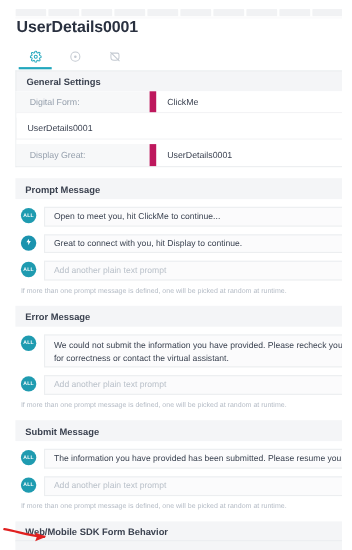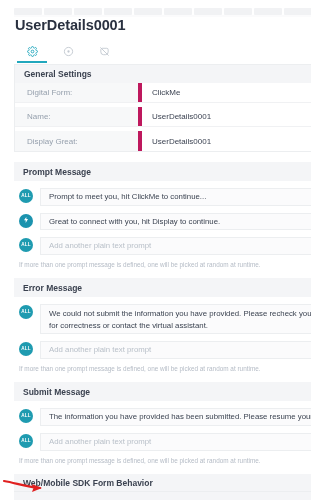--- a/index.html
+++ b/index.html
@@ -48,21 +48,21 @@
     border:1px solid #eceef0; border-bottom:none;
   }
   .sec-head.plain { border:none; }
 
   
   .gs { border:1px solid #eceef0; border-top:none; background:#fff; }
   .gs-row { display:flex; height:20px; align-items:stretch; border-bottom:1px solid #f0f1f3; }
   .gs-row:last-child { border-bottom:none; }
   .gs-label {
     flex:0 0 127px; background:#f7f8f9; display:flex; align-items:center;
-    padding-left:12px; font-size:8px; color:#96a0ad; border-right:4px solid #be185d;
+    padding-left:12px; font-size:8px; color:#96a0ad; border-right:6px solid #be185d;
   }
   .gs-val { flex:1; display:flex; align-items:center; padding-left:10px; font-size:8px; color:#3c4352; }
   .gs-gap { height:4px; background:#fff; }
 
   .block { margin-top:10px; }
 
   
   .rows { padding:7px 0 0 0; }
   .row { display:flex; align-items:flex-start; margin-bottom:7px; padding-left:5px; }
   .badge {
@@ -156,40 +156,39 @@
 
     <div>
       <div class="sec-head">General Settings</div>
       <div class="gs">
         <div class="gs-row">
           <div class="gs-label">Digital Form:</div>
           <div class="gs-val">ClickMe</div>
         </div>
         <div class="gs-gap"></div>
         <div class="gs-row">
-          <div class="gs-label">Name:</div>
           <div class="gs-val">UserDetails0001</div>
         </div>
         <div class="gs-gap"></div>
         <div class="gs-row">
           <div class="gs-label">Display Great:</div>
           <div class="gs-val">UserDetails0001</div>
         </div>
       </div>
     </div>
 
     <div class="block">
       <div class="sec-head plain">Prompt Message</div>
       <div class="rows">
         <div class="row">
           <div class="badge">
               <span>ALL</span>
             </div>
           <div class="rowbox">
-              <span class="txt">Prompt to meet you, hit ClickMe to continue...</span>
+              <span class="txt">Open to meet you, hit ClickMe to continue...</span>
             </div>
         </div>
         <div class="row">
           <div class="badge plug">
             <span>
               <svg width="8" height="8" viewBox="0 0 24 24" fill="#ffffff">
                 <path d="M13 3v6h5l-7 12v-8H6l7-10z"></path>
               </svg>
             </span>
           </div>

